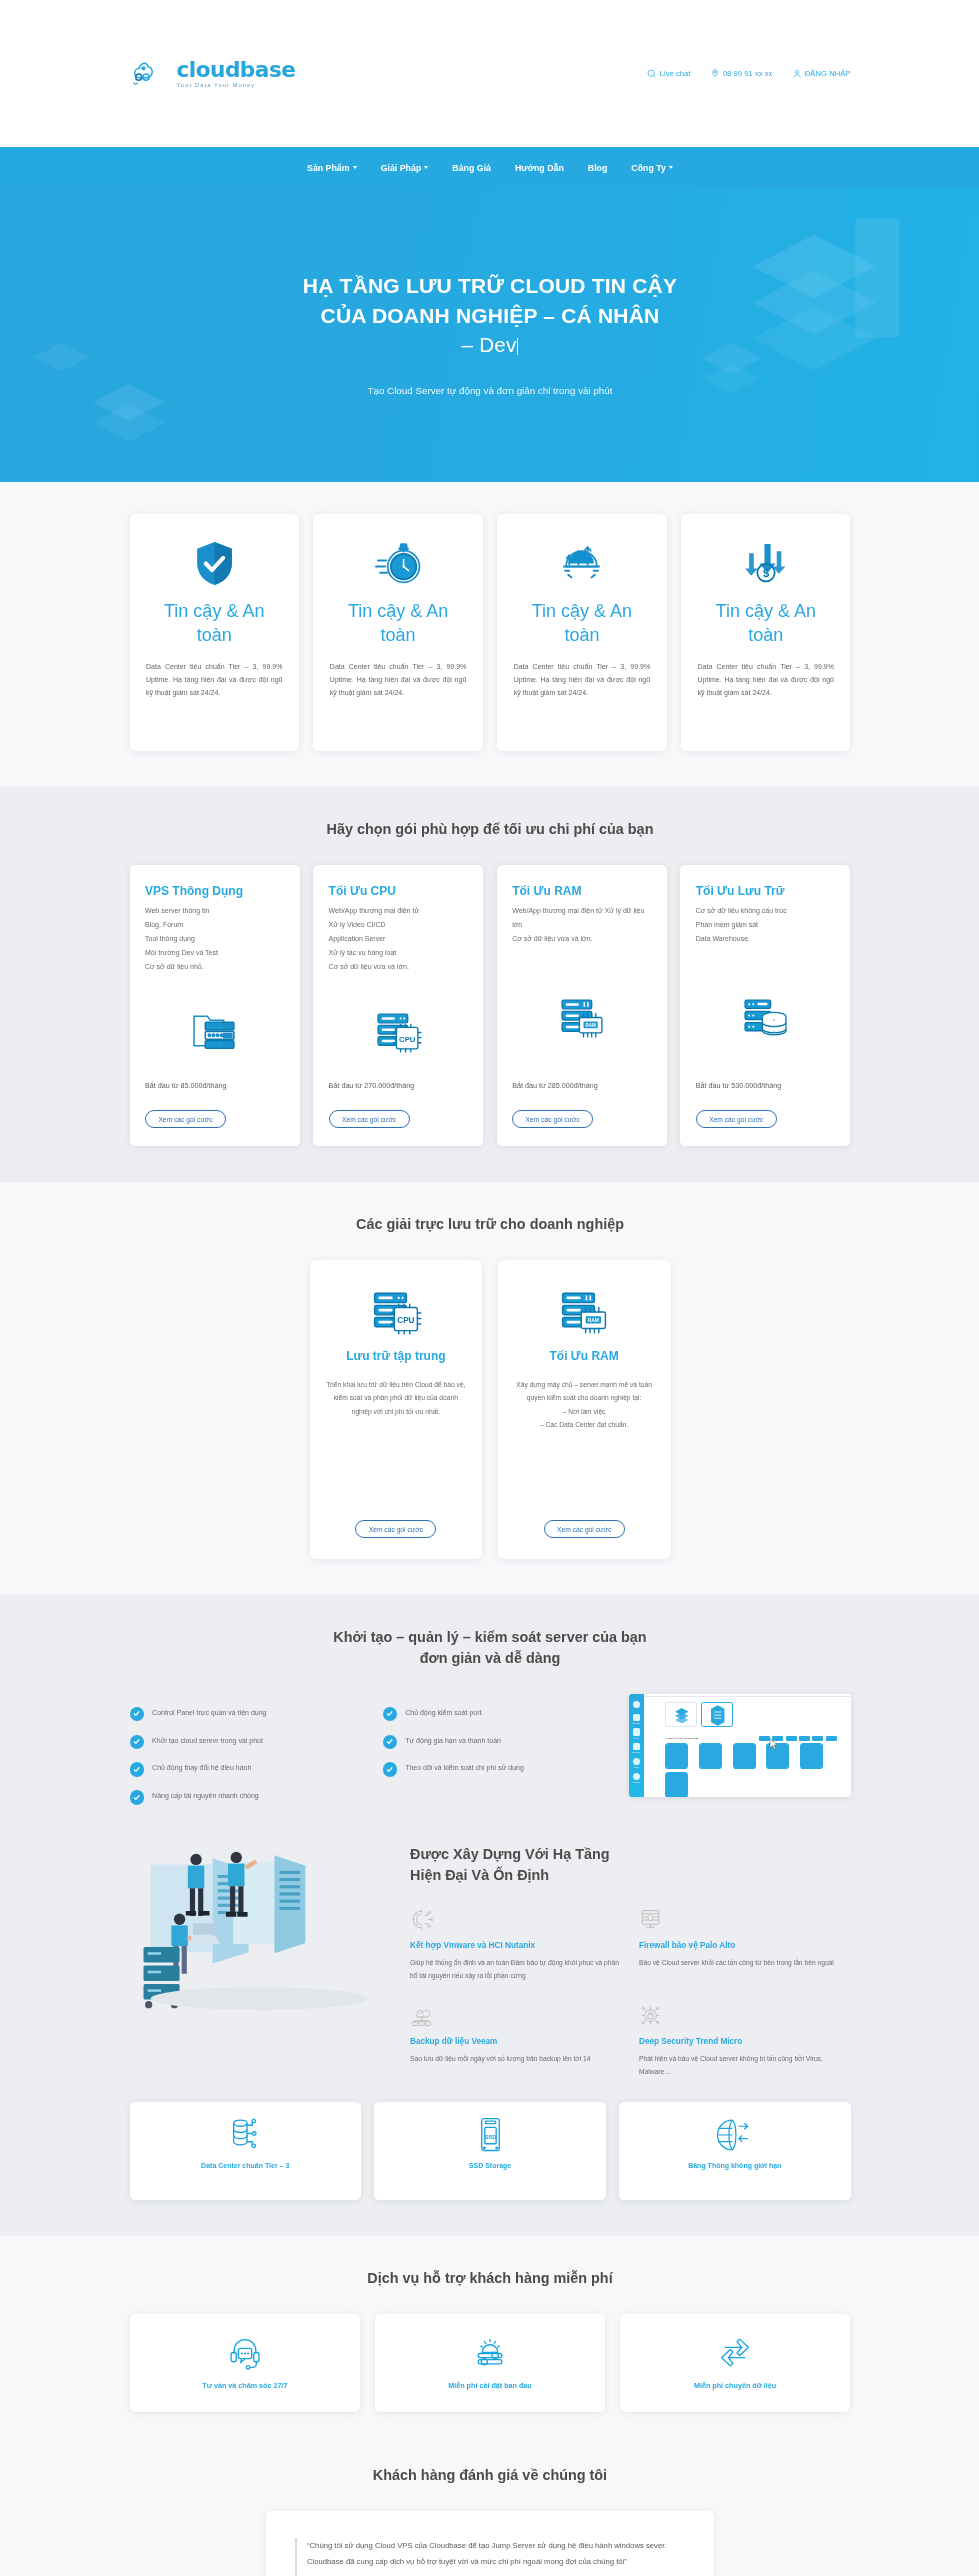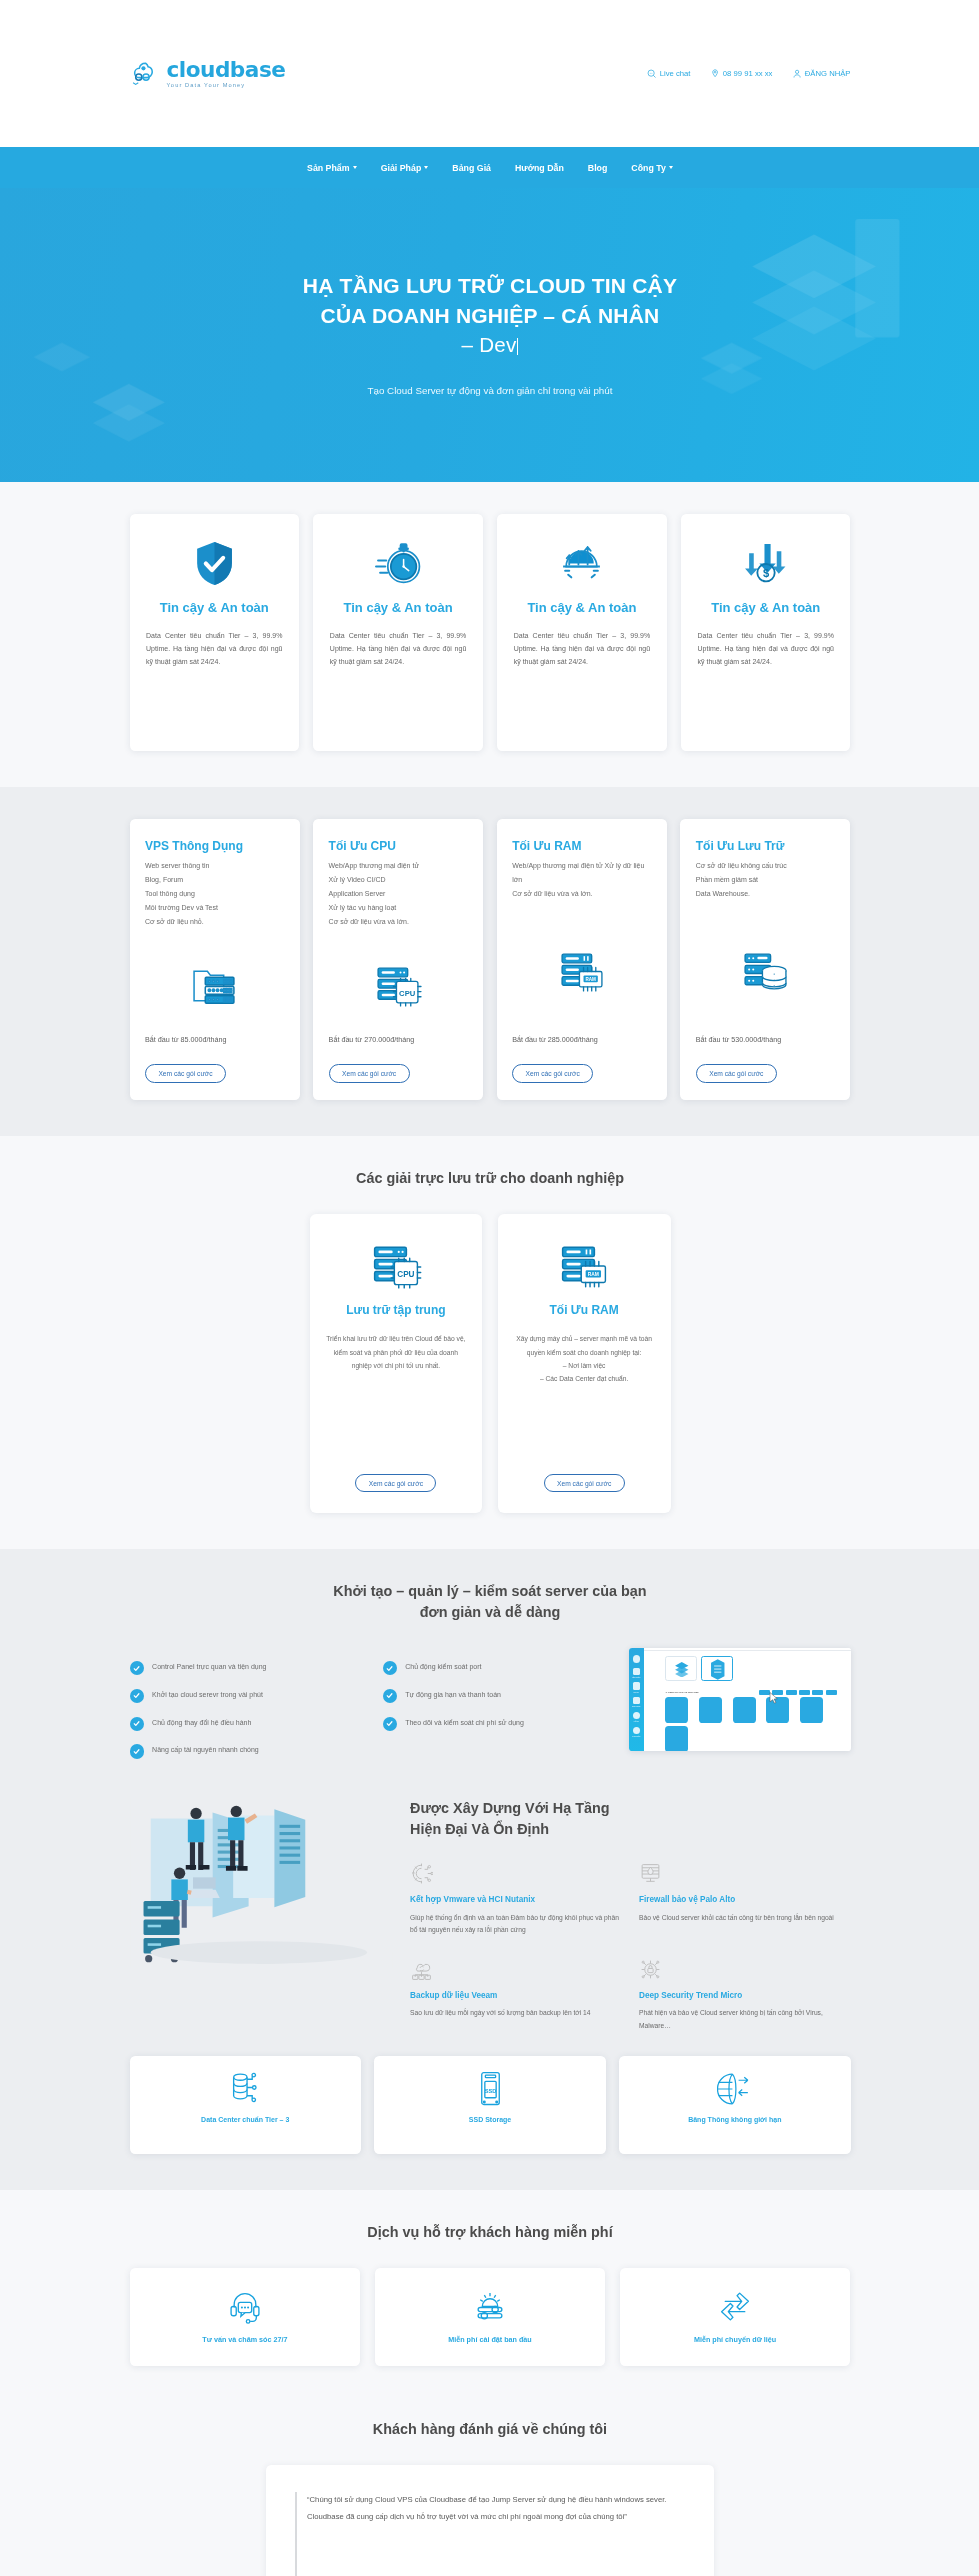--- a/index.html
+++ b/index.html
@@ -10,21 +10,21 @@
     background:#ffffff;
     color:#444;
     -webkit-font-smoothing:antialiased;
   }
   .wrap { width:980px; margin:0 auto; }
   .container { width:721px; margin:0 auto; }
 
   
   .topbar { background:#fff; height:147px; display:flex; align-items:center; }
   .topbar-inner { width:721px; margin:0 auto; display:flex; align-items:center; justify-content:space-between; }
-  .logo { display:flex; align-items:center; gap:7px; }
+  .logo { display:flex; align-items:center; gap:17px; }
   .logo-mark { width:30px; height:27px; position:relative; }
   .logo-text-wrap { display:flex; flex-direction:column; }
   .logo-word { font-size:21.6px; font-weight:700; color:#25a6dd; letter-spacing:-0.5px; line-height:1; font-family:"DejaVu Sans", sans-serif;}
   .logo-tag { font-size:5.7px; color:#5c9cc6; letter-spacing:1.1px; margin-top:2.1px; font-family:"Liberation Sans", sans-serif;}
   .topnav { display:flex; align-items:center; gap:20.6px; }
   .topnav-item { display:flex; align-items:center; gap:3.6px; color:#29a9e1; font-size:7.7px; cursor:pointer; }
   .topnav-item svg { display:block; }
 
   
   .mainnav { background:#26a9e0; height:41px; display:flex; align-items:center; justify-content:center; }
@@ -59,21 +59,21 @@
   }
 
   
   .cards4 { display:flex; gap:14.4px; justify-content:center; }
   .fcard {
     flex:1; background:#fff; border-radius:5.2px; padding:20.6px 16.5px 23px;
     box-shadow:0 1px 7.2px rgba(40,60,90,.10);
     display:flex; flex-direction:column; align-items:center; min-height:237px;
   }
   .fcard .ico { height:57px; display:flex; align-items:center; justify-content:center; }
-  .fcard h3 { color:#29a9e1; font-size:13px; font-weight:700; margin:7.2px 0 13.4px; line-height:1.35; }
+  .fcard h3 { color:#29a9e1; font-size:18px; font-weight:400; text-align:center; margin:7.2px 0 13.4px; line-height:1.35; }
   .fcard p { color:#666; font-size:7px; line-height:1.85; text-align:justify; }
 
   
   .pcards { display:flex; gap:13.4px; justify-content:center; align-items:stretch; }
   .pcard {
     flex:1; background:#fff; border-radius:5.2px; padding:19.6px 15.5px 17.5px;
     box-shadow:0 1px 7.2px rgba(40,60,90,.10);
     display:flex; flex-direction:column; min-height:281px;
   }
   .pcard h3 { color:#29a9e1; font-size:12px; font-weight:700; margin-bottom:6px; }
@@ -329,20 +329,21 @@
           <h3>Tin cậy &amp; An toàn</h3>
           <p>Data Center tiêu chuẩn Tier – 3, 99.9% Uptime. Hạ tầng hiện đại và được đội ngũ kỹ thuật giám sát 24/24.</p>
         </div>
 
       </div>
     </div>
   </section>
 
   <section class="sec bg-grey">
     <div class="container">
+      <h2 class="sec-title">Hãy chọn gói phù hợp để tối ưu chi phí của bạn</h2>
       <div class="pcards">
 
         <div class="pcard">
           <h3>VPS Thông Dụng</h3>
           <div class="feats">
             <div>Web server thông tin</div>
             <div>Blog, Forum</div>
             <div>Tool thông dụng</div>
             <div>Môi trường Dev và Test</div>
             <div>Cơ sở dữ liệu nhỏ.</div>

